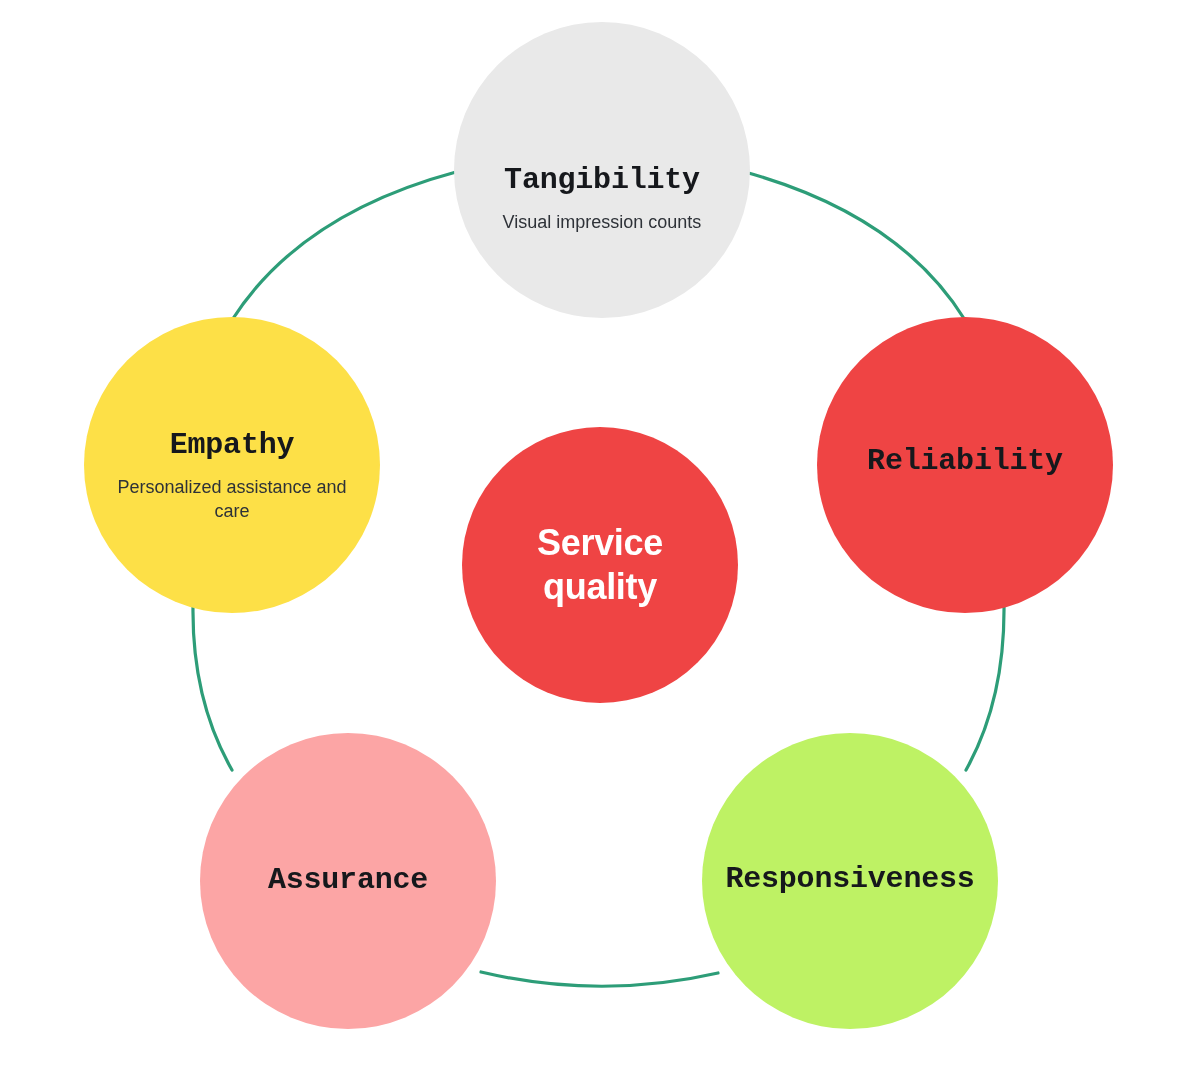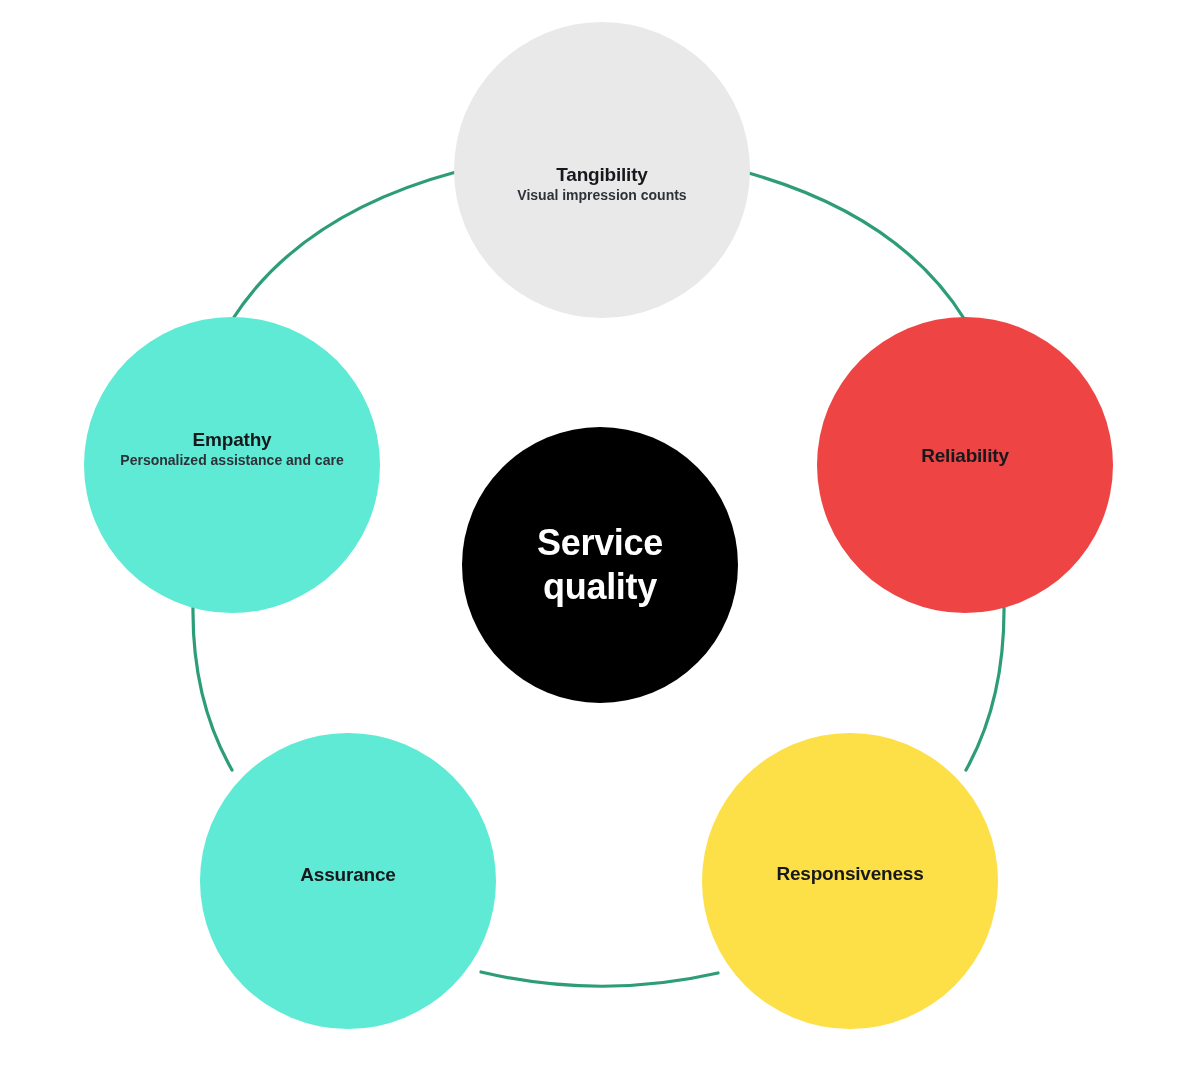--- a/index.html
+++ b/index.html
@@ -36,31 +36,32 @@
   }
   .node-text {
     position: absolute;
     left: 0;
     right: 0;
     text-align: center;
     padding: 0 10px;
     box-sizing: border-box;
   }
   .node-title {
-    font-size: 19px;
+    font-size: 30px;
     font-weight: 700;
     color: #16181c;
     letter-spacing: -0.2px;
     line-height: 1.12;
     white-space: nowrap;
+    font-family: Liberation Mono, monospace;
   }
   .node-sub {
-    margin-top: 1px;
-    font-size: 14px;
-    font-weight: 700;
+    margin-top: 12px;
+    font-size: 18px;
+    font-weight: 400;
     color: #2e3238;
     line-height: 1.35;
   }
   .center-node {
     position: absolute;
     border-radius: 50%;
     background: #1d5442;
     display: flex;
     align-items: center;
     justify-content: center;
@@ -98,39 +99,39 @@
       <div class="node-sub">Visual impression counts</div>
     </div>
   </div>
 
   <div class="node" style="left: 817px; top: 317px; width: 296px; height: 296px; background: #ef4444;">
     <div class="node-text" style="top:128px;">
       <div class="node-title">Reliability</div>
     </div>
   </div>
 
-  <div class="node" style="left: 702px; top: 733px; width: 296px; height: 296px; background: #fde047;">
+  <div class="node" style="left: 702px; top: 733px; width: 296px; height: 296px; background: #bef264;">
     <div class="node-text" style="top:130px;">
       <div class="node-title">Responsiveness</div>
     </div>
   </div>
 
-  <div class="node" style="left: 200px; top: 733px; width: 296px; height: 296px; background: #5eead4;">
+  <div class="node" style="left: 200px; top: 733px; width: 296px; height: 296px; background: #fca5a5;">
     <div class="node-text" style="top:131px;">
       <div class="node-title">Assurance</div>
     </div>
   </div>
 
-  <div class="node" style="left: 84px; top: 317px; width: 296px; height: 296px; background: #5eead4;">
+  <div class="node" style="left: 84px; top: 317px; width: 296px; height: 296px; background: #fde047;">
     <div class="node-text" style="top:112px; padding:0 24px;">
       <div class="node-title">Empathy</div>
       <div class="node-sub">Personalized assistance and care</div>
     </div>
   </div>
 
-  <div class="center-node" style="left: 462px; top: 427px; width: 276px; height: 276px; background: #000000;">
+  <div class="center-node" style="left: 462px; top: 427px; width: 276px; height: 276px; background: #ef4444;">
     <div class="center-title" style="color: rgb(255, 255, 255);">
       <div>Service</div>
       <div>quality</div>
     </div>
   </div>
 
 </div>
 
 </body></html>

